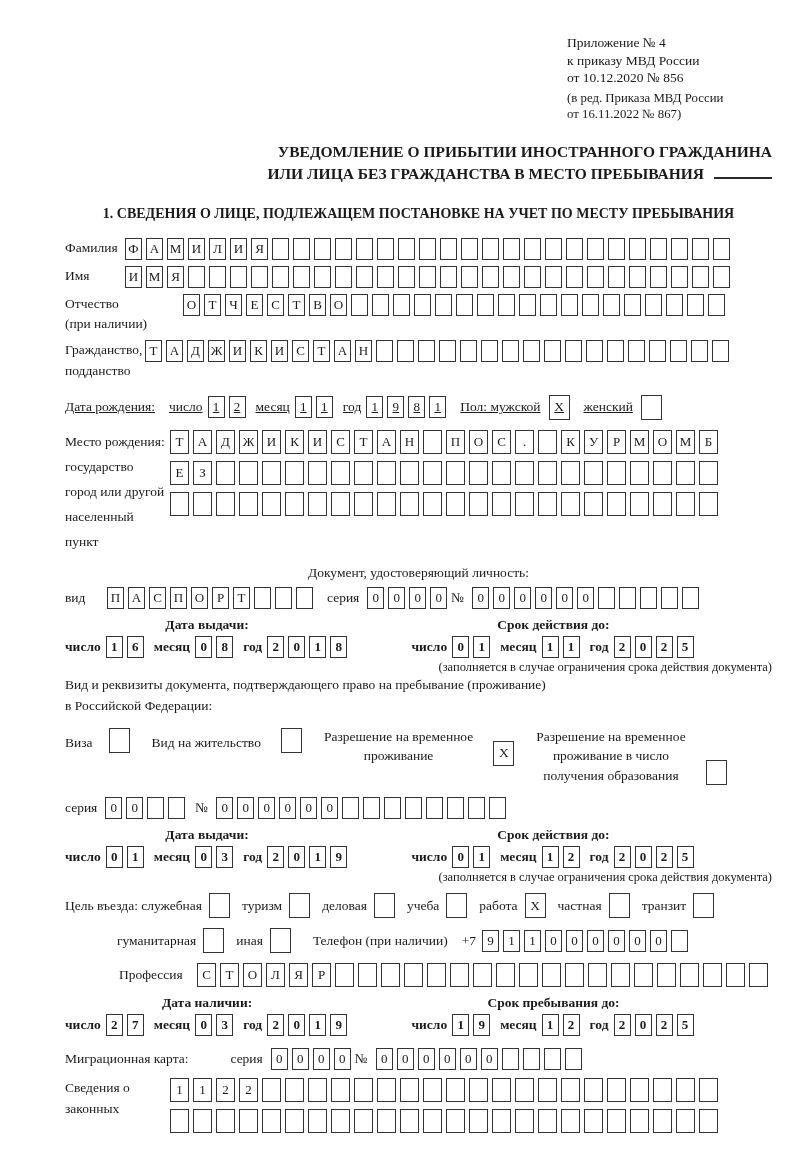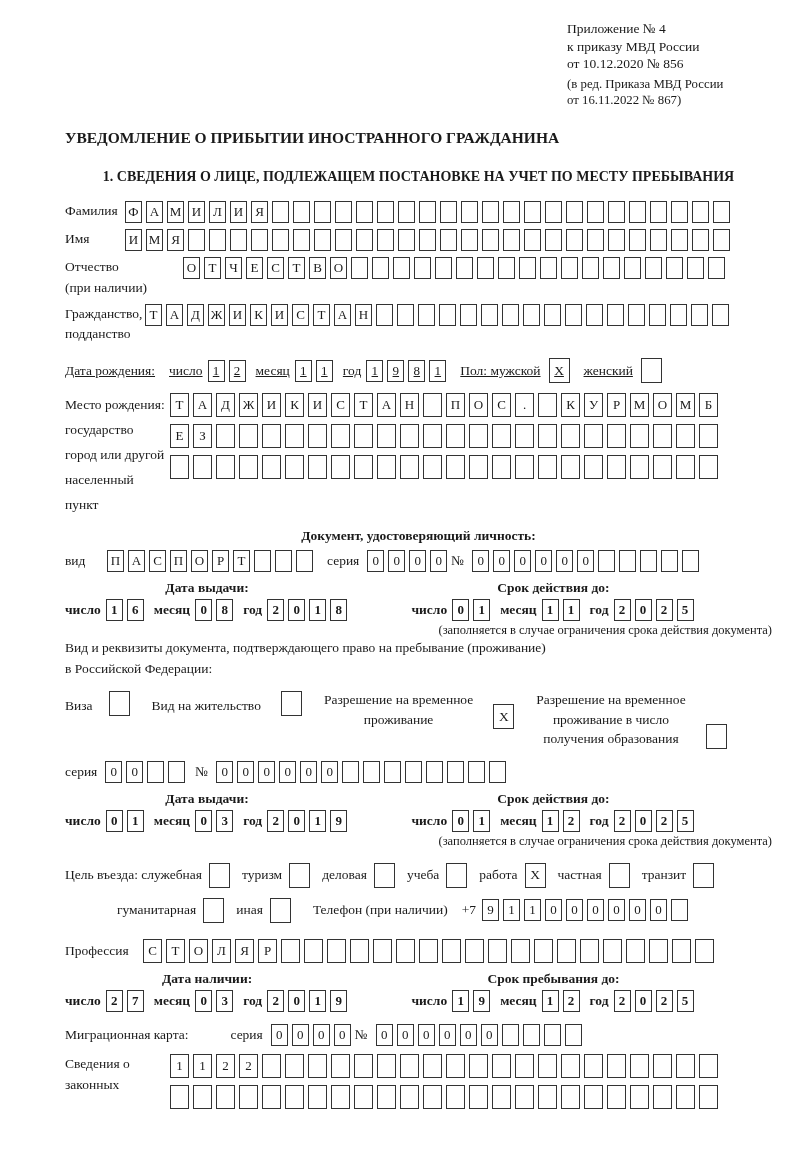--- a/index.html
+++ b/index.html
@@ -1,48 +1,48 @@
 <!DOCTYPE html>
 <html><head>
 <meta charset="utf-8">
 <style>
   html,body{margin:0;padding:0;background:#fff;}
   .page{width:800px;height:1163px;box-sizing:border-box;background:#fff;color:#1a1a1a;
         font-family:"Liberation Serif","DejaVu Serif",serif;font-size:13.5px;
-        padding:20px 28px 10px 65px;overflow:hidden;position:relative;}
+        padding:34px 28px 10px 65px;overflow:hidden;position:relative;}
   .appendix{margin-left:auto;width:205px;line-height:1.3;}
   .appendix .small{font-size:12.8px;margin-top:3px;line-height:1.3;}
   .forma{text-align:right;font-weight:bold;font-size:14.5px;letter-spacing:.5px;margin:16px 12px 0 0;}
-  .title{text-align:left;font-weight:bold;font-size:15.5px;line-height:1.45;margin-top:18px;}
+  .title{text-align:right;font-weight:bold;font-size:15.5px;line-height:1.45;margin-top:18px;}
   .blank-line{display:inline-block;width:58px;border-bottom:2.5px solid #2a2a2a;height:2px;margin-left:10px;}
   .sect{ text-align:center;font-weight:bold;font-size:14px;margin-top:20px;}
   .rows{margin-top:16px;}
   .frow{display:flex;align-items:flex-start;margin-top:6px;}
   .lab{flex:none;line-height:1.5;}
   .lw60{width:60px}.lw118{width:118px}.lw80{width:80px}.lw105{width:105px}
   .cells{display:inline-flex;flex-wrap:nowrap;flex:none;}
   .cell{flex:none;display:inline-flex;width:15px;height:20px;border:1.5px solid #333;margin-right:4px;
         align-items:center;justify-content:center;font-size:13px;background:#fff;}
   .cells-m .cell{width:17px;height:22px;}
   .checkbox{flex:none;display:inline-flex;width:19px;height:23px;border:1.6px solid #333;
             align-items:center;justify-content:center;font-size:13.5px;background:#fff;}
   .ml6{margin-left:6px}.ml10{margin-left:10px}.ml14{margin-left:14px}.mr6{margin-right:6px}.mr8{margin-right:8px}
-  .dhdr{font-weight:bold;text-align:center;margin-top:10px;}
+  .dhdr{font-weight:normal;text-align:center;margin-top:10px;}
   .dates-pair{display:flex;margin-top:8px;}
   .dgroup{width:49%;font-weight:bold;}
   .dglabel{text-align:center;width:82%;}
   .drow{display:flex;align-items:center;margin-top:3px;}
   .dlbl{margin-right:5px;}
   .note{font-size:12.5px;text-align:right;margin-top:2px;}
   .resline{line-height:1.55;}
   .chkgrp{display:flex;align-items:flex-start;margin-top:10px;}
   .chkitem{display:flex;align-items:flex-end;gap:12px;}
   .chklbl{text-align:center;line-height:1.45;}
   .chkbx{margin-left:8px;margin-top:1px;}
-  .purpose{display:flex;align-items:center;margin-top:14px;}
+  .purpose{display:flex;align-items:center;margin-top:8px;}
   .purpose .checkbox{margin-left:7px;margin-right:12px;}
   .reps{display:flex;align-items:flex-start;margin-top:8px;}
   .repslab{width:105px;flex:none;line-height:1.55;}
   .repsrows .cells{margin-bottom:7px;}
 </style>
 </head>
 <body>
 
 <div class="page">
 
@@ -52,20 +52,21 @@
     <div>от 10.12.2020 № 856</div>
     <div class="small">
       <div>(в ред. Приказа МВД России</div>
       <div>от 16.11.2022 № 867)</div>
     </div>
   </div>
 
 
   <div class="title">
     <div>УВЕДОМЛЕНИЕ О ПРИБЫТИИ ИНОСТРАННОГО ГРАЖДАНИНА</div>
+    <div><span>ИЛИ ЛИЦА БЕЗ ГРАЖДАНСТВА В МЕСТО ПРЕБЫВАНИЯ</span><span class="blank-line"></span></div>
   </div>
 
   <div class="sect">1. СВЕДЕНИЯ О ЛИЦЕ, ПОДЛЕЖАЩЕМ ПОСТАНОВКЕ НА УЧЕТ ПО МЕСТУ ПРЕБЫВАНИЯ</div>
 
   <div class="rows">
 
     <div class="frow">
       <div class="lab lw60">Фамилия</div>
       <span class="cells">
           <span class="cell">Ф</span>
@@ -545,21 +546,21 @@
           <span class="cell">0</span>
           <span class="cell">0</span>
           <span class="cell">0</span>
           <span class="cell">0</span>
           <span class="cell">0</span>
           <span class="cell">0</span>
           <span class="cell"></span>
         </span>
     </div>
 
-    <div class="frow" style="align-items:center;margin-top:16px;">
+    <div class="frow" style="align-items:center;margin-top:10px;justify-content:flex-end;">
       <div class="lab" style="width:78px;">Профессия</div>
       <span class="cells cells-m">
           <span class="cell">С</span>
           <span class="cell">Т</span>
           <span class="cell">О</span>
           <span class="cell">Л</span>
           <span class="cell">Я</span>
           <span class="cell">Р</span>
           <span class="cell"></span>
           <span class="cell"></span>

